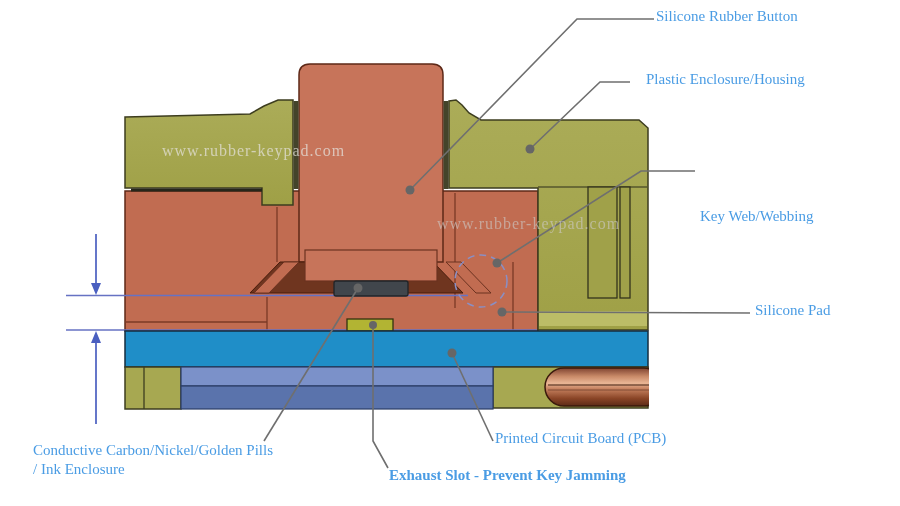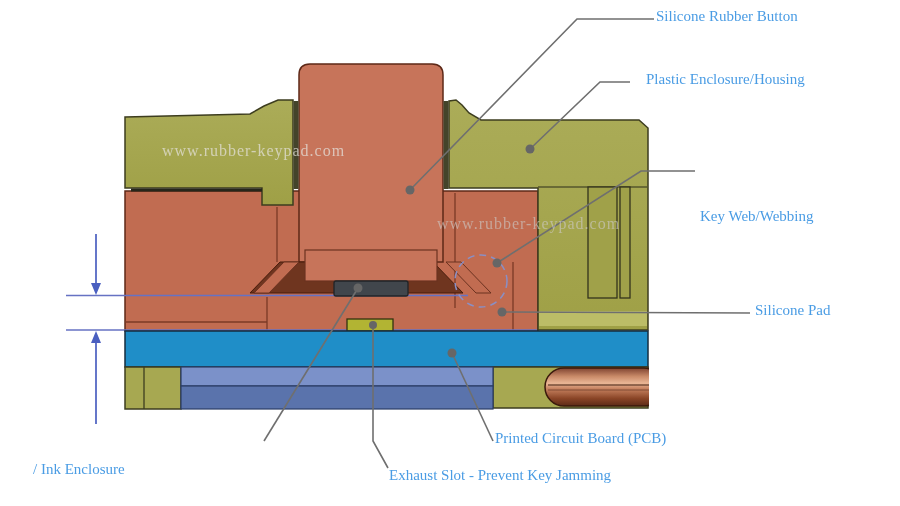--- a/index.html
+++ b/index.html
@@ -18,21 +18,21 @@
     font-family:"Liberation Serif", serif;pointer-events:none;
   }
   .wm1{left:162px;top:142px;color:rgba(228,226,220,0.72);}
   .wm2{left:437px;top:215px;color:rgba(205,202,198,0.62);}
   .lbl-srb{left:656px;top:7px;}
   .lbl-peh{left:634px;top:70px;margin-left:12px;}
   .lbl-kww{left:700px;top:160px;margin-top:47px;}
   .lbl-sp{left:755px;top:301px;}
   .lbl-kt{left:30px;top:298px;font-size:21px;}
   .lbl-cond{left:33px;top:441px;}
-  .lbl-exh{left:389px;top:466px;}
+  .lbl-exh{left:389px;top:466px;font-weight:bold;}
   .lbl-pcb{left:495px;top:429px;}
 </style>
 </head>
 <body>
 
 <div class="stage">
 
   <svg width="900" height="506" viewBox="0 0 900 506">
     <defs>
       <clipPath id="underClip">
@@ -141,19 +141,19 @@
   </svg>
 
   <div class="watermark wm1">www.rubber-keypad.com</div>
   <div class="watermark wm2">www.rubber-keypad.com</div>
 
   <div class="label lbl-srb">Silicone Rubber Button</div>
   <div class="label lbl-peh">Plastic Enclosure/Housing</div>
   <div class="label lbl-kww">Key Web/Webbing</div>
   <div class="label lbl-sp">Silicone Pad</div>
   <div class="label lbl-cond multiline">
-    <br>
+    <span>Conductive Carbon/Nickel/Golden Pills</span><br>
     <span>/ Ink Enclosure</span>
   </div>
   <div class="label lbl-exh">Exhaust Slot - Prevent Key Jamming</div>
   <div class="label lbl-pcb">Printed Circuit Board (PCB)</div>
 
 </div>
 
 </body></html>

